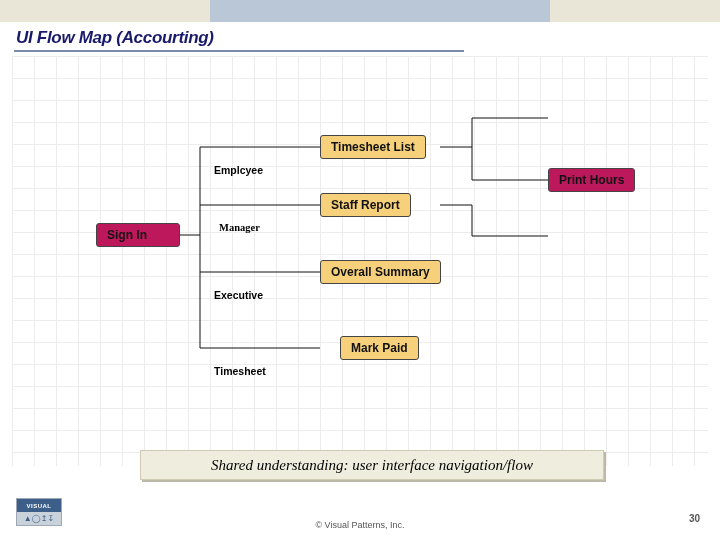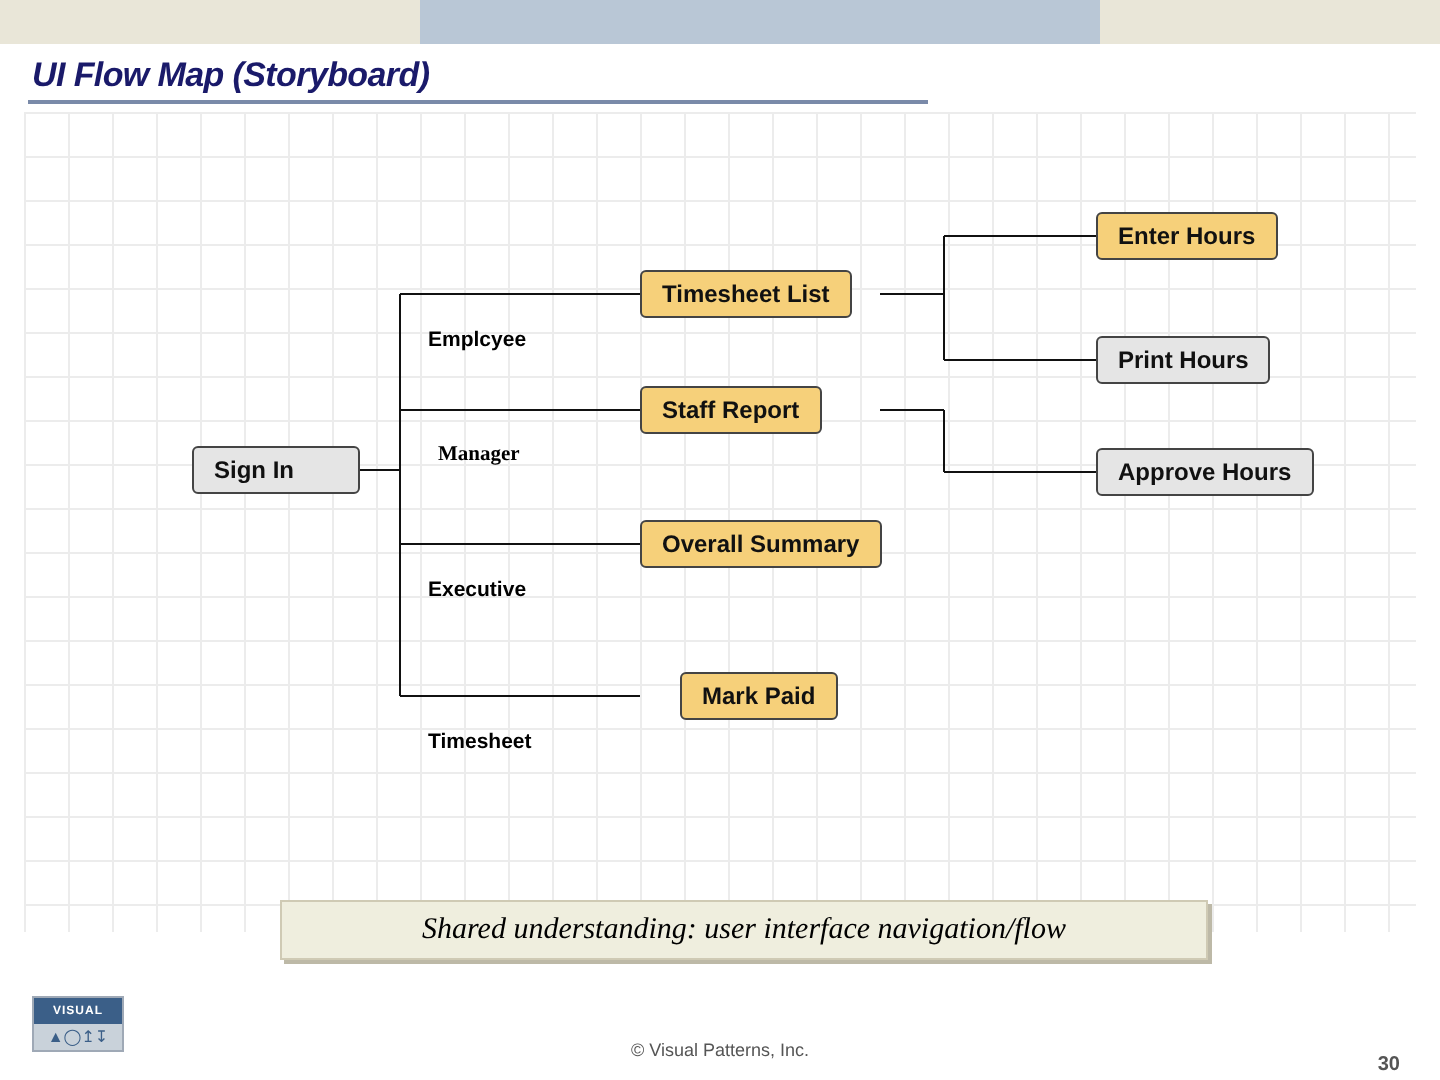--- a/index.html
+++ b/index.html
@@ -50,21 +50,21 @@
     background: #f6d07a;
     border: 1.5px solid #444;
     border-radius: 3px;
     padding: 4px 10px;
     font-weight: bold;
     font-size: 12px;
     color: #111;
     white-space: nowrap;
     font-family: "Comic Sans MS", "Comic Sans", cursive, Verdana, sans-serif;
   }
-  .pale { background: #e5e5e5; }
+  .pale { background: #be185d; }
 
   .edge-label {
     position: absolute;
     font-size: 10.5px;
     font-weight: bold;
     color: #000;
     font-family: "Comic Sans MS", "Comic Sans", cursive, Verdana, sans-serif;
     margin-top: 36px;
   }
 
@@ -99,33 +99,33 @@
   .logo .bot {
     flex: 1; background: #c9d2da; color: #3b5f88; font-size: 8px;
     display: flex; align-items: center; justify-content: center; gap: 2px;
   }
 
   .copyright {
     position: absolute; left: 50%; transform: translateX(-50%);
     bottom: 10px; font-size: 9px; color: #555;
   }
   .pagenum {
-    position: absolute; right: 20px; bottom: 2px; font-size: 10px; color: #555; font-weight: bold;
+    position: absolute; right: 20px; bottom: 16px; font-size: 10px; color: #555; font-weight: bold;
   }
 </style>
 </head>
 <body>
 
 <div class="topbar">
   <div class="seg1"></div>
     <div class="seg2"></div>
     <div class="seg3"></div>
 </div>
 
-<div class="title">UI Flow Map (Storyboard)</div>
+<div class="title">UI Flow Map (Accourting)</div>
 <div class="title-underline"></div>
 
 <div class="gridbg"></div>
 
 <div class="diagram">
 
   <svg class="connectors">
 
     <line x1="170" y1="235" x2="200" y2="235"></line>
     <line x1="200" y1="147" x2="200" y2="348"></line>
@@ -153,23 +153,21 @@
   <div class="edge-label" style="left:214px; top:253px;">Executive</div>
   <div class="edge-label" style="left:214px; top:329px;">Timesheet</div>
 
   <div class="node pale" style="left:96px; top:223px; width:84px; ">Sign In</div>
 
   <div class="node" style="left:320px; top:193px;">Staff Report</div>
   <div class="node" style="left:320px; top:135px;">Timesheet List</div>
   <div class="node" style="left:320px; top:260px;">Overall Summary</div>
   <div class="node" style="left:340px; top:336px;">Mark Paid</div>
 
-  <div class="node" style="left:548px; top:106px;">Enter Hours</div>
   <div class="node pale" style="left:548px; top:168px;">Print Hours</div>
-  <div class="node pale" style="left:548px; top:224px;">Approve Hours</div>
 </div>
 
 <div class="caption">
   <span>Shared understanding: user interface navigation/flow</span>
 </div>
 
 <div class="logo">
   <div class="top">VISUAL</div>
   <div class="bot">▲◯↥↧</div>
 </div>

